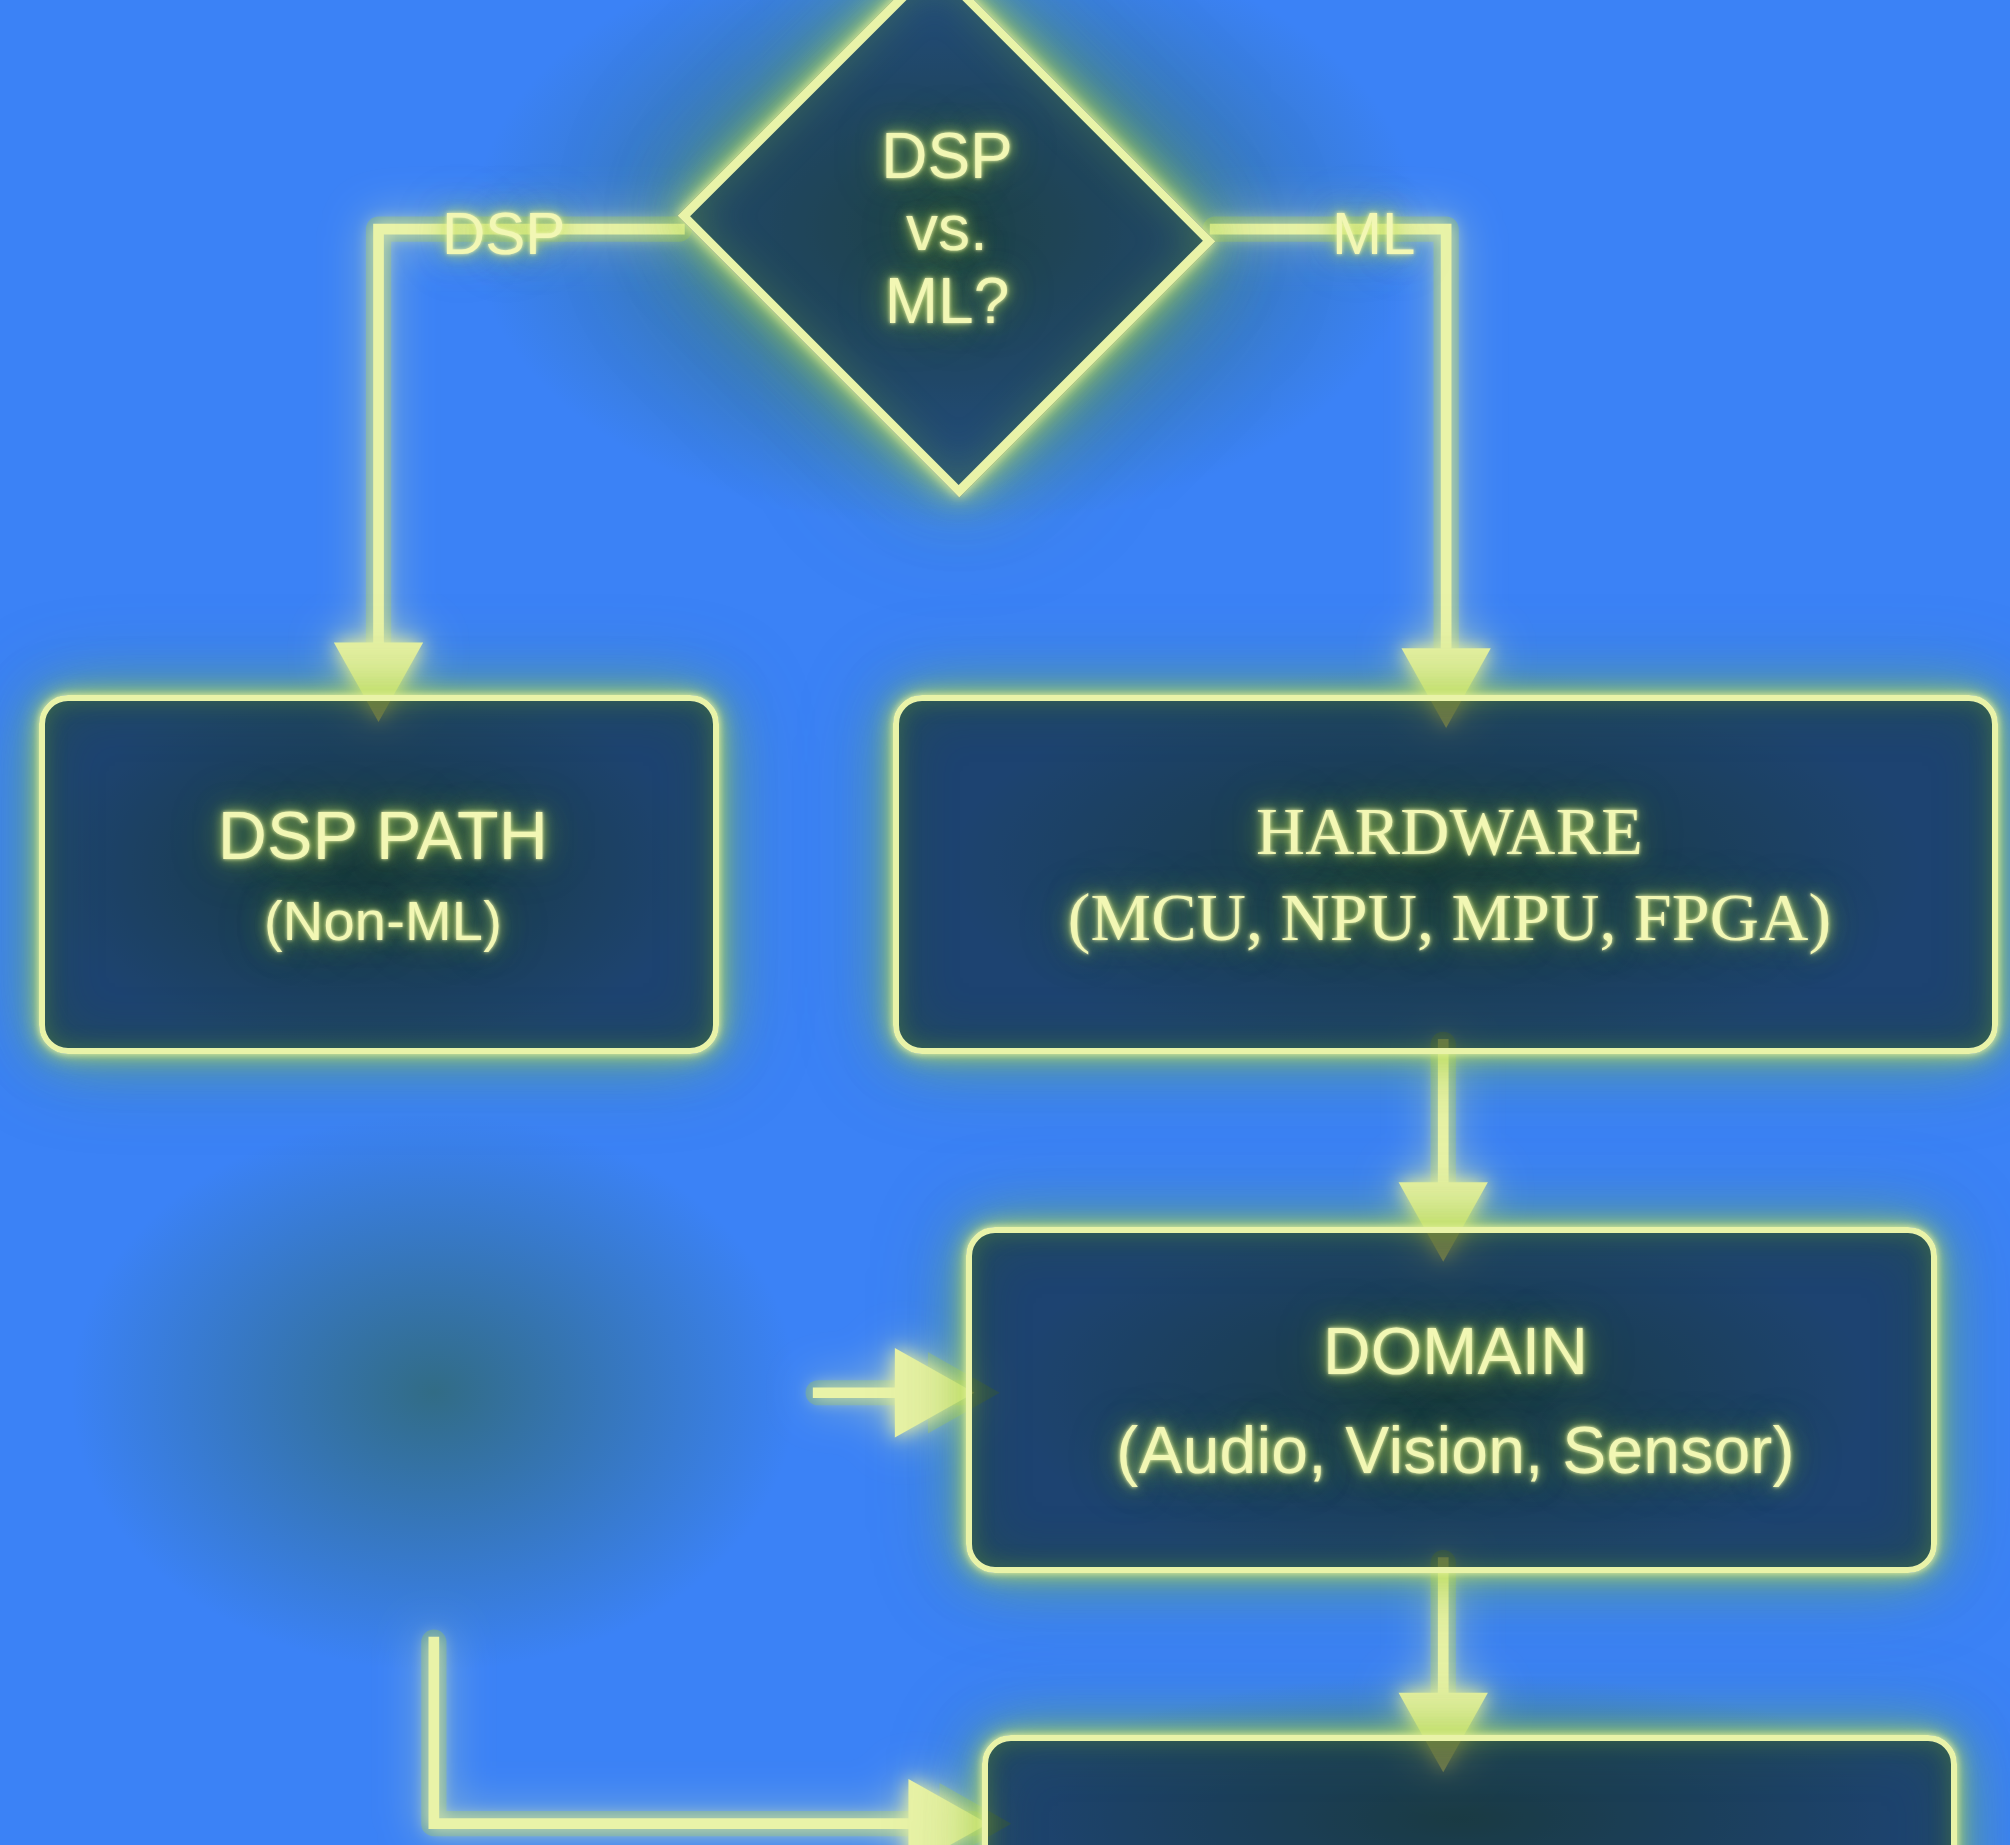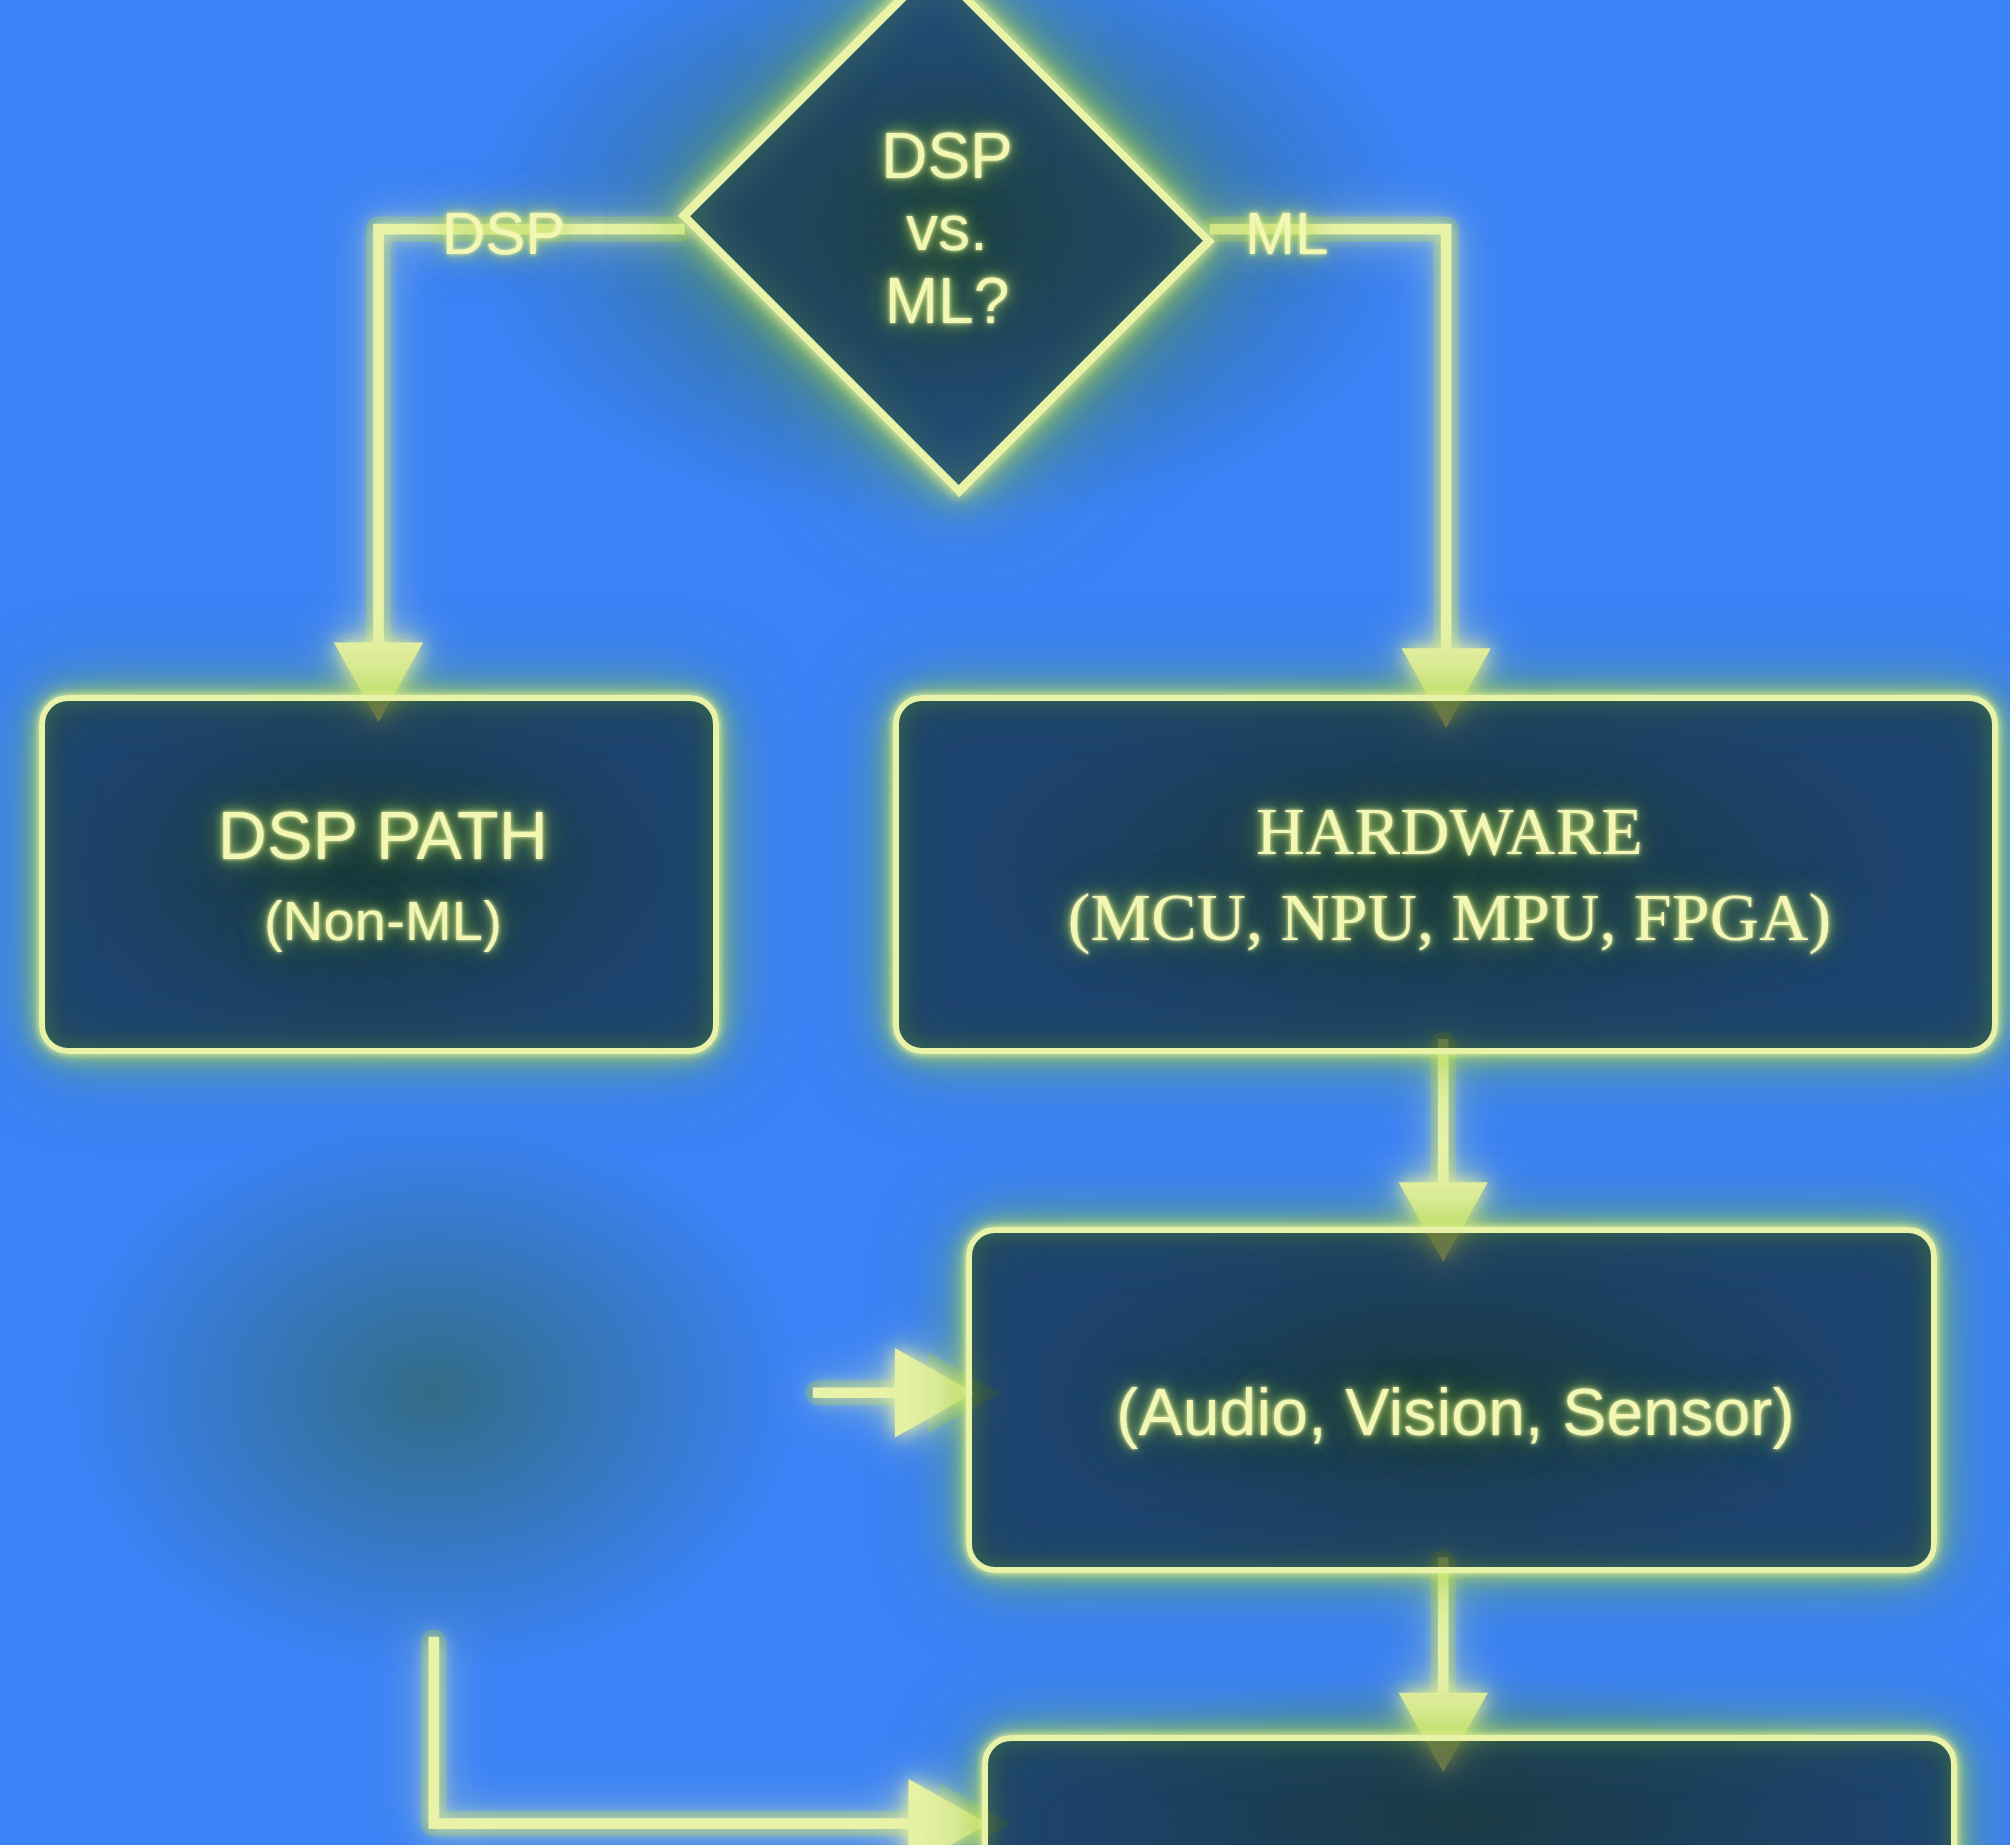--- a/index.html
+++ b/index.html
@@ -123,21 +123,21 @@
   
   #decision-dsp-ml { left: 679px; top: 56px; width: 536px; height: 345px; }
   #decision-dsp-ml .dshape {
     width: 245px; height: 245px;
     margin-left: -129px; margin-top: -129px;
     transform: rotate(45deg) scaleY(1.41) scaleX(1.55);
   }
   #decision-dsp-ml .dtext { font-size: 64px; font-weight: 400; line-height: 1.13; }
 
   #label-dsp { left: 442px; top: 199px; font-size: 60px; }
-  #label-ml  { left: 1245px; top: 199px; font-size: 60px; }
+  #label-ml  { left: 1332px; top: 199px; font-size: 60px; }
 
   #box-dsp-path { left: 39px; top: 695px; width: 660px; height: 347px; }
   #box-dsp-path .line1 { font-size: 68px; }
   #box-dsp-path .line2 { font-size: 56px; margin-top: 14px; }
 
   #box-hardware { left: 893px; top: 695px; width: 1085px; height: 347px; font-family: Liberation Serif, serif; }
   #box-hardware .line1 { font-size: 68px; }
   #box-hardware .line2 { font-size: 68px; margin-top: 7px; }
 
   #decision-framework { left: 50px; top: 1114px; width: 767px; height: 555px; }
@@ -246,20 +246,21 @@
     <span class="line2">(Non-ML)</span>
   </div>
 
   <div class="node rect" id="box-hardware">
     <span class="line1">HARDWARE</span>
     <span class="line2">(MCU, NPU, MPU, FPGA)</span>
   </div>
 
 
   <div class="node rect" id="box-domain">
+    <span class="line1">DOMAIN</span>
     <span class="line2">(Audio, Vision, Sensor)</span>
   </div>
 
   <div class="node rect" id="box-deployed">
     
   </div>
 
 </div>
 
 

